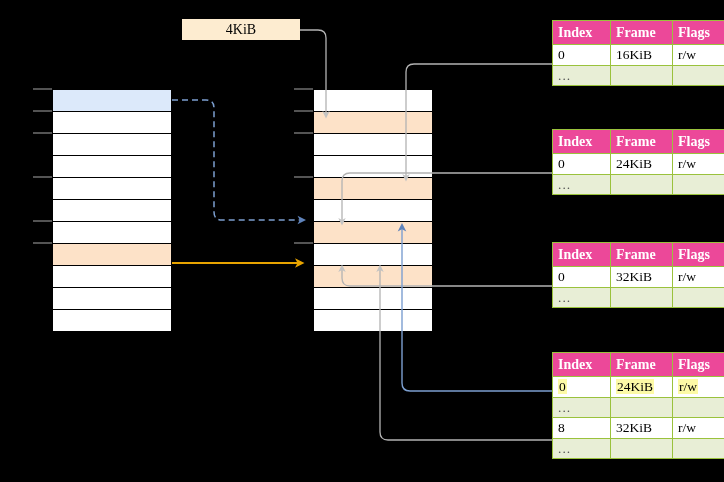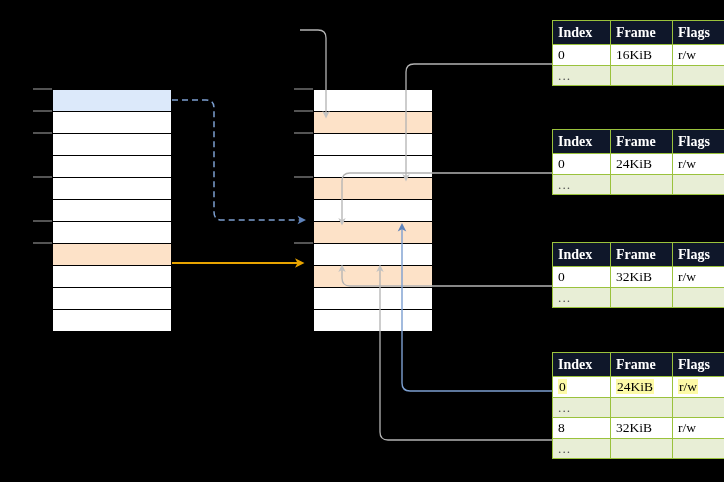--- a/index.html
+++ b/index.html
@@ -24,21 +24,21 @@
   .ptable td,.ptable th{
     border:1px solid #9ac23c;
     padding:3px 5px;
     height:20px;
     box-sizing:border-box;
     vertical-align:middle;
     white-space:nowrap;
     overflow:hidden;
   }
   .ptable th{
-    background:#0f172a;
+    background:#ec4899;
     color:#ffffff;
     font-weight:bold;
     text-align:left;
     font-size:14px;
     height:24px;
   }
   .ptable td{ background:#ffffff; color:#000000; }
   .ptable tr.ell td{ background:#e8eed6; color:#555; letter-spacing:1px; }
   .hl{ background:#fdfaa6; padding:0 1px; }
 
@@ -73,20 +73,21 @@
   #wires{
     position:absolute;left:0;top:0;width:724px;height:482px;
     pointer-events:none;
   }
 </style>
 </head>
 <body>
 
 <div id="stage">
 
+  <div class="sizelabel" style="left:182px;top:19px;width:118px;">4KiB</div>
 
   <table class="coltable" id="left-table" style="left:52px;top:89px;width:120px;">
       <tbody>
         <tr>
           <td class="blue" style="height: 22px;"></td>
         </tr>
         <tr>
           <td style="height: 22px;"></td>
         </tr>
         <tr>

